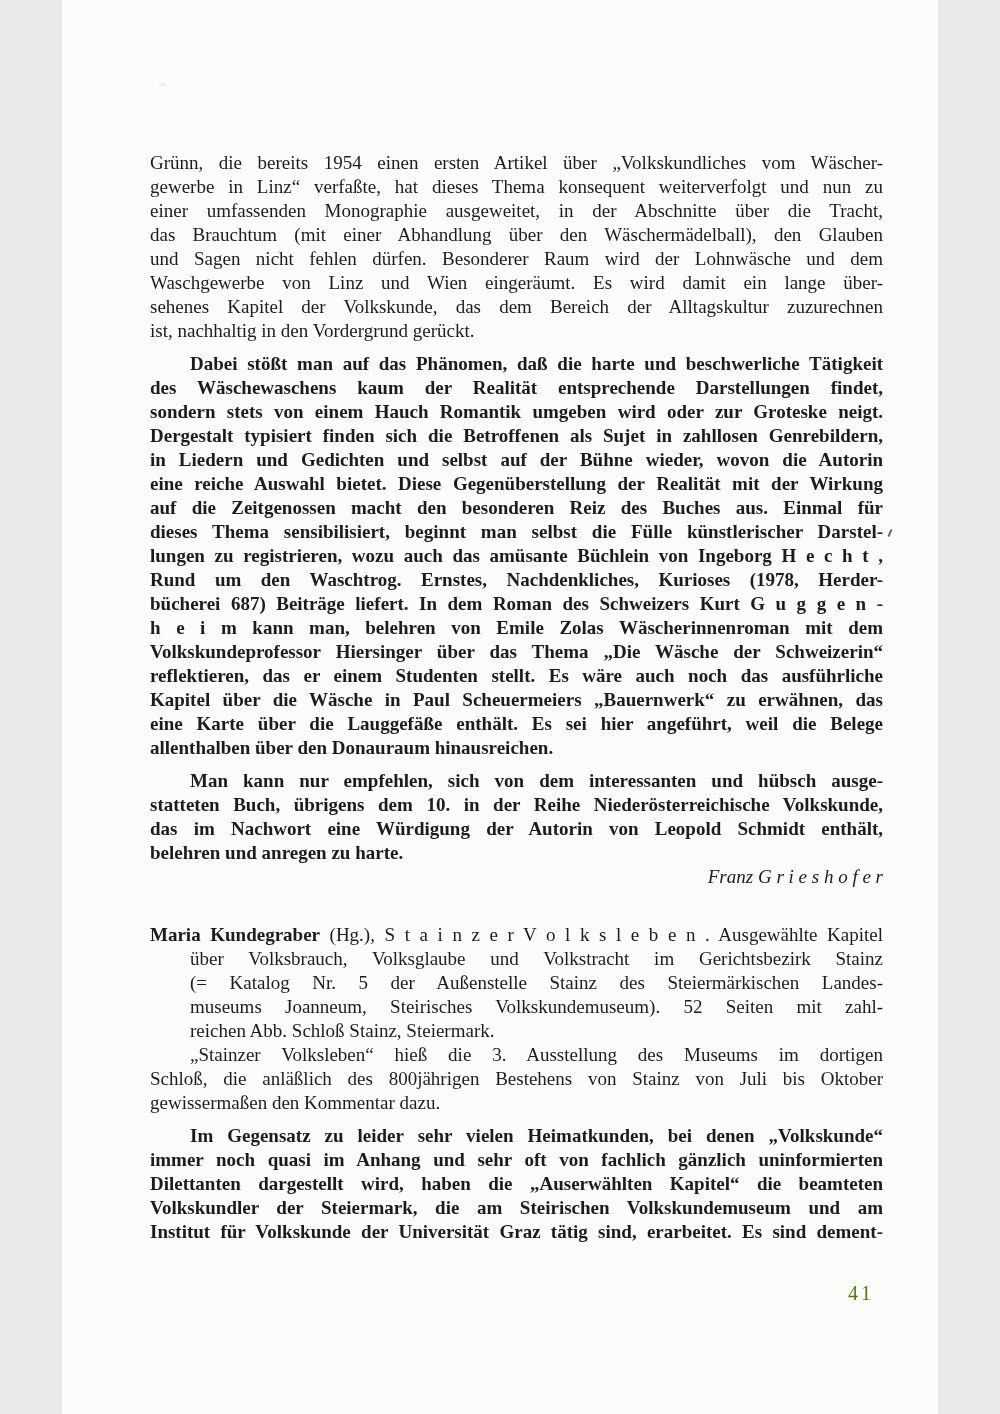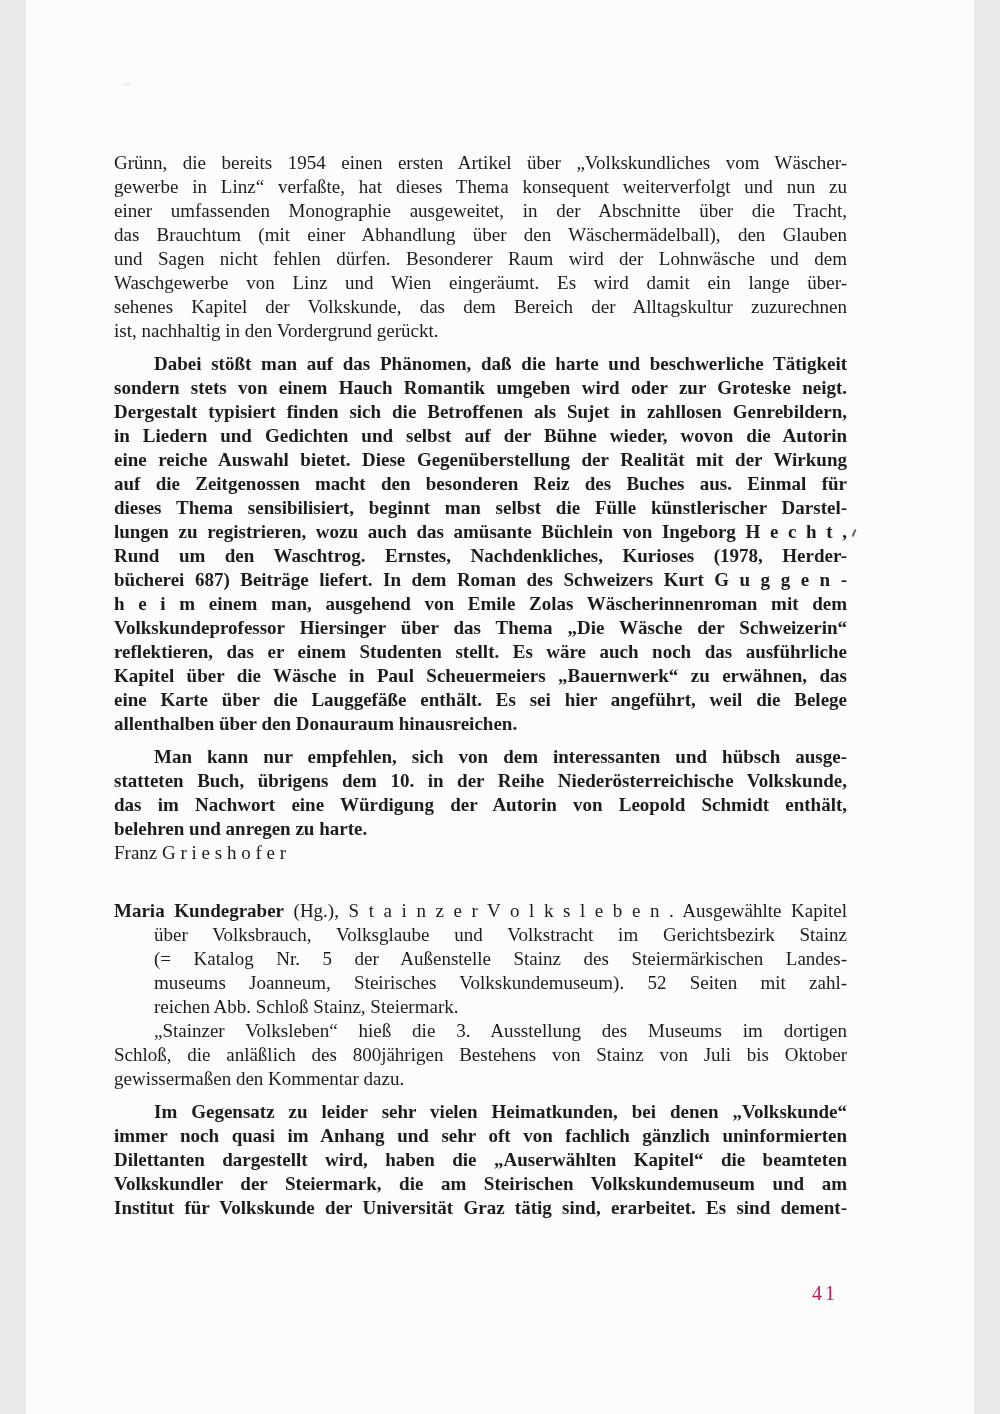--- a/index.html
+++ b/index.html
@@ -2,21 +2,21 @@
 <html lang="de"><head>
 <meta charset="utf-8">
 <style>
   html, body {
     margin: 0;
     padding: 0;
     background: #e9e9e9;
   }
   .page {
     position: relative;
-    width: 948px;
+    width: 876px;
     height: 1414px;
     margin: 0 auto;
     background: #fcfcfb;
     overflow: hidden;
     font-family: "Liberation Serif", "DejaVu Serif", serif;
     color: #1c1c1c;
   }
   .text-column {
     position: absolute;
     left: 88px;
@@ -31,32 +31,34 @@
   .para + .para { margin-top: 9px; font-weight: bold; }
   .line {
     text-align: justify;
     text-align-last: justify;
     text-justify: inter-word;
   }
   .line.last { text-align-last: left; }
   .line.indent { text-indent: 40px; }
   .signature {
     margin-top: 0;
+    text-align: right;
+    font-style: italic;
   }
   .entry { margin-top: 34px; }
   .entry .cont .line { padding-left: 40px; }
   .entry + .para { }
   .bold { font-weight: bold; }
   .page-number {
     position: absolute;
     left: 786px;
     top: 1282px;
     font-size: 20px;
     letter-spacing: 3px;
-    color: #be185d;
+    color: #4d7c0f;
   }
   .artifact-tick {
     position: absolute;
     left: 827px;
     top: 529px;
     width: 2px;
     height: 8px;
     background: #6a6a6a;
     transform: rotate(24deg);
     border-radius: 1px;
@@ -86,30 +88,31 @@
         <div class="line">einer umfassenden Monographie ausgeweitet, in der Abschnitte über die Tracht,</div>
         <div class="line">das Brauchtum (mit einer Abhandlung über den Wäschermädelball), den Glauben</div>
         <div class="line">und Sagen nicht fehlen dürfen. Besonderer Raum wird der Lohnwäsche und dem</div>
         <div class="line">Waschgewerbe von Linz und Wien eingeräumt. Es wird damit ein lange über-</div>
         <div class="line">sehenes Kapitel der Volkskunde, das dem Bereich der Alltagskultur zuzurechnen</div>
         <div class="line last">ist, nachhaltig in den Vordergrund gerückt.</div>
       </div>
 
     <div class="para">
         <div class="line indent">Dabei stößt man auf das Phänomen, daß die harte und beschwerliche Tätigkeit</div>
+        <div class="line">des Wäschewaschens kaum der Realität entsprechende Darstellungen findet,</div>
         <div class="line">sondern stets von einem Hauch Romantik umgeben wird oder zur Groteske neigt.</div>
         <div class="line">Dergestalt typisiert finden sich die Betroffenen als Sujet in zahllosen Genrebildern,</div>
         <div class="line">in Liedern und Gedichten und selbst auf der Bühne wieder, wovon die Autorin</div>
         <div class="line">eine reiche Auswahl bietet. Diese Gegenüberstellung der Realität mit der Wirkung</div>
         <div class="line">auf die Zeitgenossen macht den besonderen Reiz des Buches aus. Einmal für</div>
         <div class="line">dieses Thema sensibilisiert, beginnt man selbst die Fülle künstlerischer Darstel-</div>
         <div class="line">lungen zu registrieren, wozu auch das amüsante Büchlein von Ingeborg H e c h t ,</div>
         <div class="line">Rund um den Waschtrog. Ernstes, Nachdenkliches, Kurioses (1978, Herder-</div>
         <div class="line">bücherei 687) Beiträge liefert. In dem Roman des Schweizers Kurt G u g g e n -</div>
-        <div class="line">h e i m einem man, ausgehend von Emile Zolas Wäscherinnenroman mit dem</div>
+        <div class="line">h e i m kann man, belehren von Emile Zolas Wäscherinnenroman mit dem</div>
         <div class="line">Volkskundeprofessor Hiersinger über das Thema „Die Wäsche der Schweizerin“</div>
         <div class="line">reflektieren, das er einem Studenten stellt. Es wäre auch noch das ausführliche</div>
         <div class="line">Kapitel über die Wäsche in Paul Scheuermeiers „Bauernwerk“ zu erwähnen, das</div>
         <div class="line">eine Karte über die Lauggefäße enthält. Es sei hier angeführt, weil die Belege</div>
         <div class="line last">allenthalben über den Donauraum hinausreichen.</div>
       </div>
 
     <div class="para">
         <div class="line indent">Man kann nur empfehlen, sich von dem interessanten und hübsch ausge-</div>
         <div class="line">statteten Buch, übrigens dem 10. in der Reihe Niederösterreichische Volkskunde,</div>

